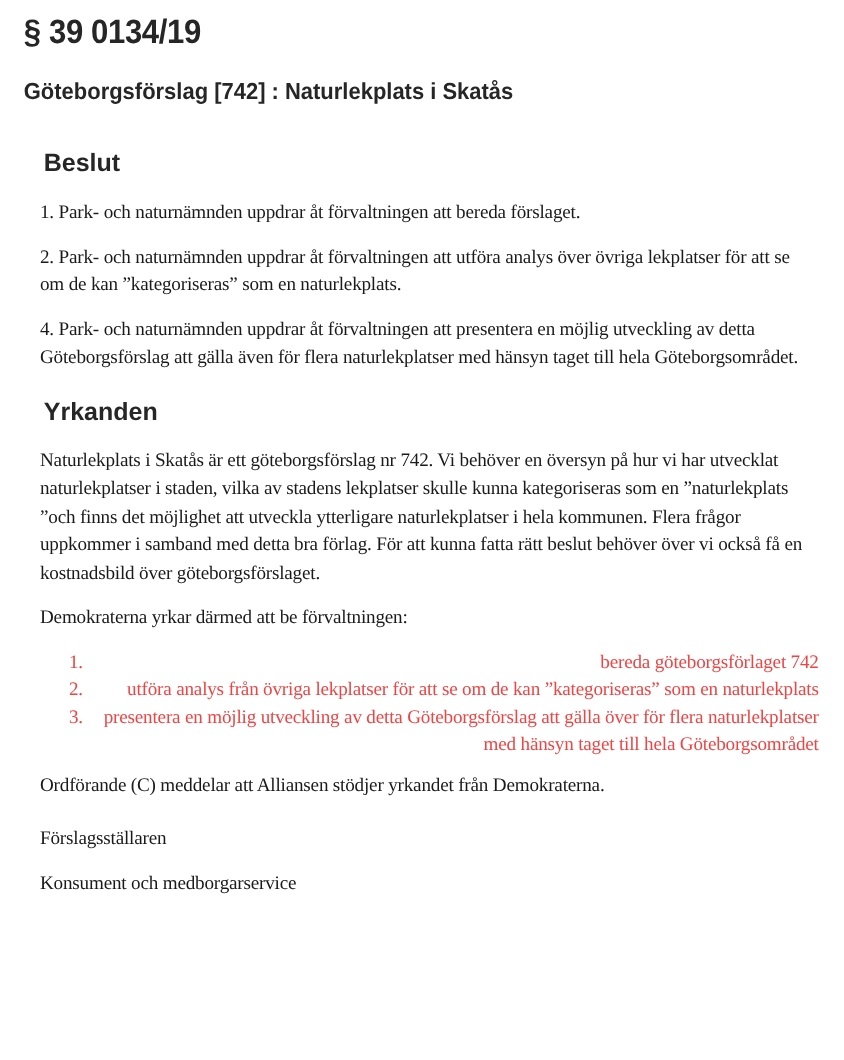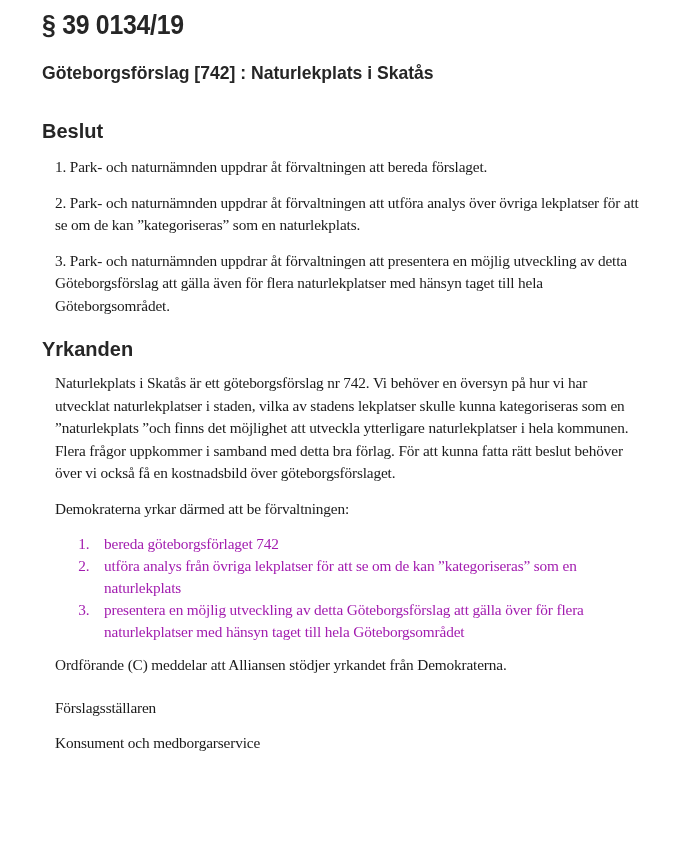--- a/index.html
+++ b/index.html
@@ -1,54 +1,54 @@
 <!DOCTYPE html>
 <html><head>
   <meta charset="utf-8">
   <style>
     html, body { margin: 0; padding: 0; background: #ffffff; }
     body { width: 675px; height: 848px; overflow: hidden; position: relative; color: #1a1a1a; }
-    .page { padding-left: 42px; padding-right: 20px; }
+    .page { padding-left: 19px; padding-right: 20px; }
     .h-para {
       font-family: "Liberation Sans", sans-serif; font-weight: bold; font-size: 27px;
       color: #262626; margin: 0; padding-top: 9px; line-height: 32px; letter-spacing: -0.3px;
       transform: scaleX(0.92); transform-origin: left;
     }
     .h-title {
       font-family: "Liberation Sans", sans-serif; font-weight: bold; font-size: 18.5px;
       color: #262626; margin: 0; margin-top: 20px; line-height: 24px;
       transform: scaleX(0.95); transform-origin: left;
     }
     .h-sec {
       font-family: "Liberation Sans", sans-serif; font-weight: bold; font-size: 20px;
-      color: #262626; margin: 0; line-height: 24px;
+      color: #262626; margin: 16px; line-height: 24px;
     }
     .txt {
       font-family: "Liberation Serif", serif; font-size: 15.3px; line-height: 22.5px;
       color: #1a1a1a; margin: 13px; letter-spacing: -0.15px;
     }
     .p-gap { margin-top: 11px; }
     ol.list { margin: 11px 0 0 0; padding-left: 51px; }
     ol.list li {
       font-family: "Liberation Serif", serif; font-size: 15.3px; line-height: 22px;
-      color: #a21caf; padding-left: 11px; letter-spacing: -0.15px;
+      color: #ef4444; padding-left: 11px; letter-spacing: -0.15px; text-align: right;
     }
   </style>
 </head>
 <body>
 
 <div class="page">
   <h1 class="h-para">§ 39 0134/19</h1>
   <h2 class="h-title">Göteborgsförslag [742] : Naturlekplats i Skatås</h2>
 
   <section style="margin-top:34px;">
     <h3 class="h-sec">Beslut</h3>
     <p class="txt">1. Park- och naturnämnden uppdrar åt förvaltningen att bereda förslaget.</p>
     <p class="txt p-gap">2. Park- och naturnämnden uppdrar åt förvaltningen att utföra analys över övriga lekplatser för att se om de kan ”kategoriseras” som en naturlekplats.</p>
-    <p class="txt p-gap">3. Park- och naturnämnden uppdrar åt förvaltningen att presentera en möjlig utveckling av detta Göteborgsförslag att gälla även för flera naturlekplatser med hänsyn taget till hela Göteborgsområdet.</p>
+    <p class="txt p-gap">4. Park- och naturnämnden uppdrar åt förvaltningen att presentera en möjlig utveckling av detta Göteborgsförslag att gälla även för flera naturlekplatser med hänsyn taget till hela Göteborgsområdet.</p>
   </section>
 
 
   <section style="margin-top:20px;">
     <h3 class="h-sec">Yrkanden</h3>
     <p class="txt p-gap">Naturlekplats i Skatås är ett göteborgsförslag nr 742. Vi behöver en översyn på hur vi har utvecklat naturlekplatser i staden, vilka av stadens lekplatser skulle kunna kategoriseras som en ”naturlekplats ”och finns det möjlighet att utveckla ytterligare naturlekplatser i hela kommunen. Flera frågor uppkommer i samband med detta bra förlag. För att kunna fatta rätt beslut behöver över vi också få en kostnadsbild över göteborgsförslaget.</p>
     <p class="txt p-gap">Demokraterna yrkar därmed att be förvaltningen:</p>
     <ol class="list">
       <li>bereda göteborgsförlaget 742</li>
       <li>utföra analys från övriga lekplatser för att se om de kan ”kategoriseras” som en naturlekplats</li>

